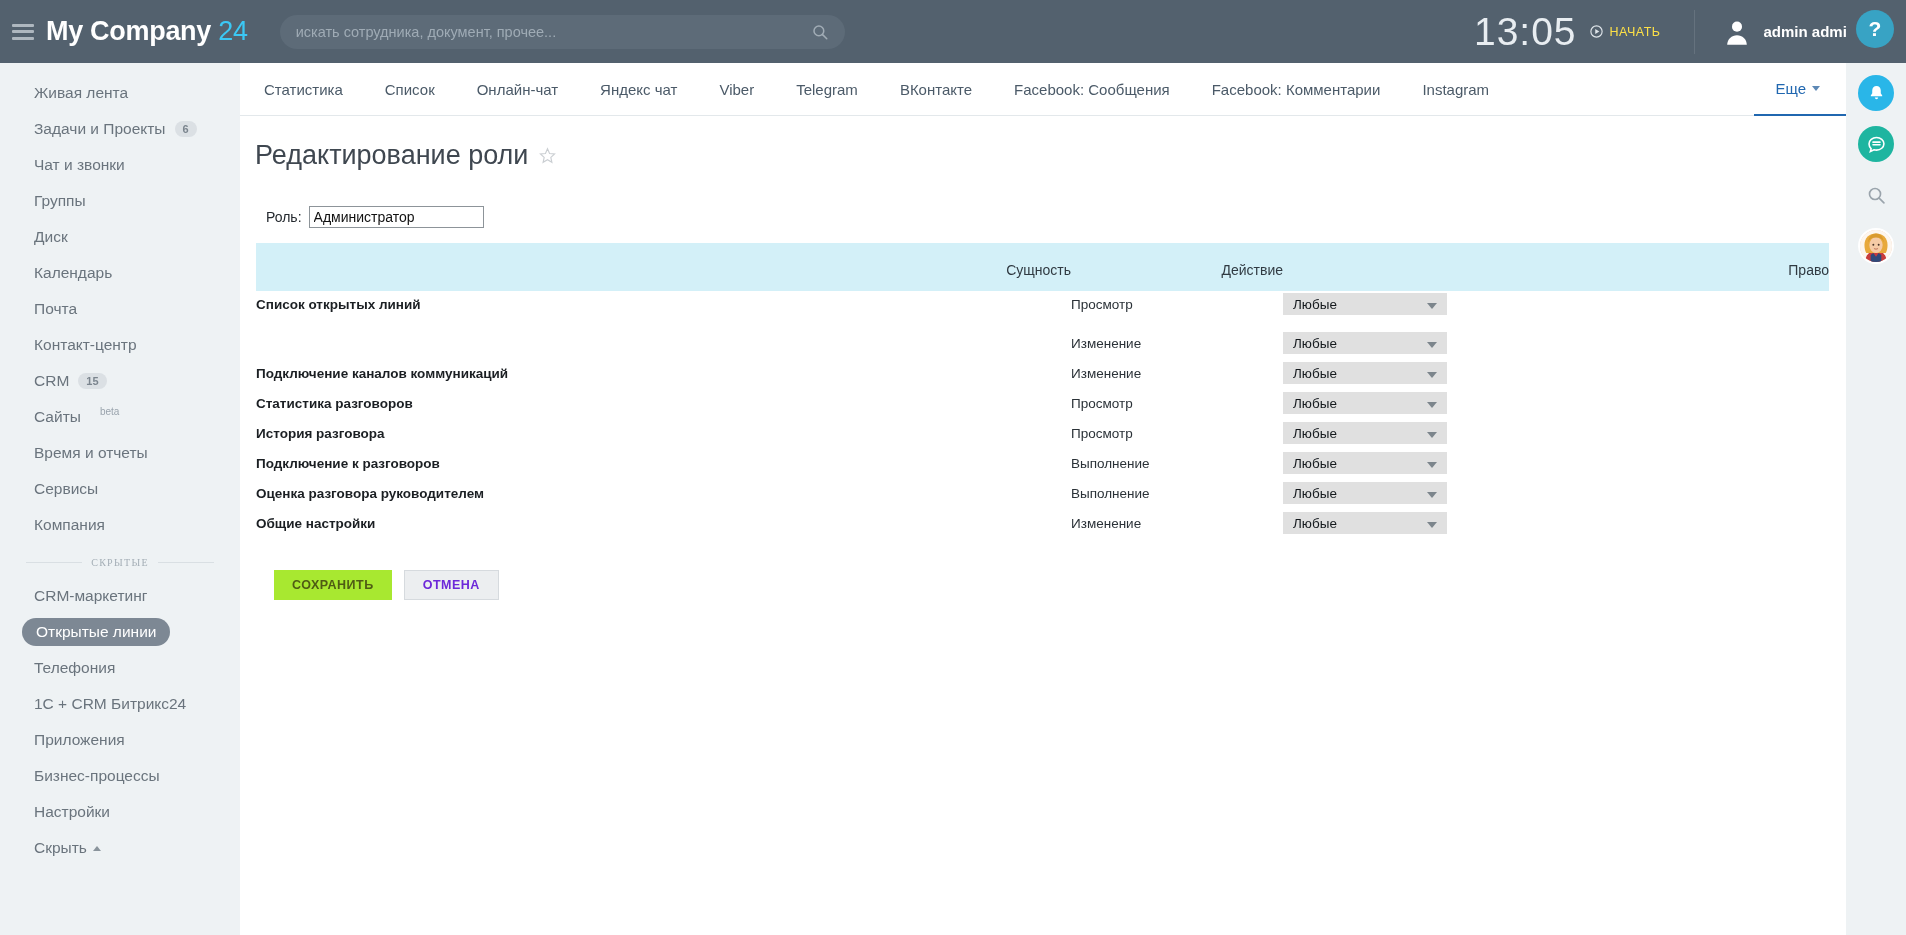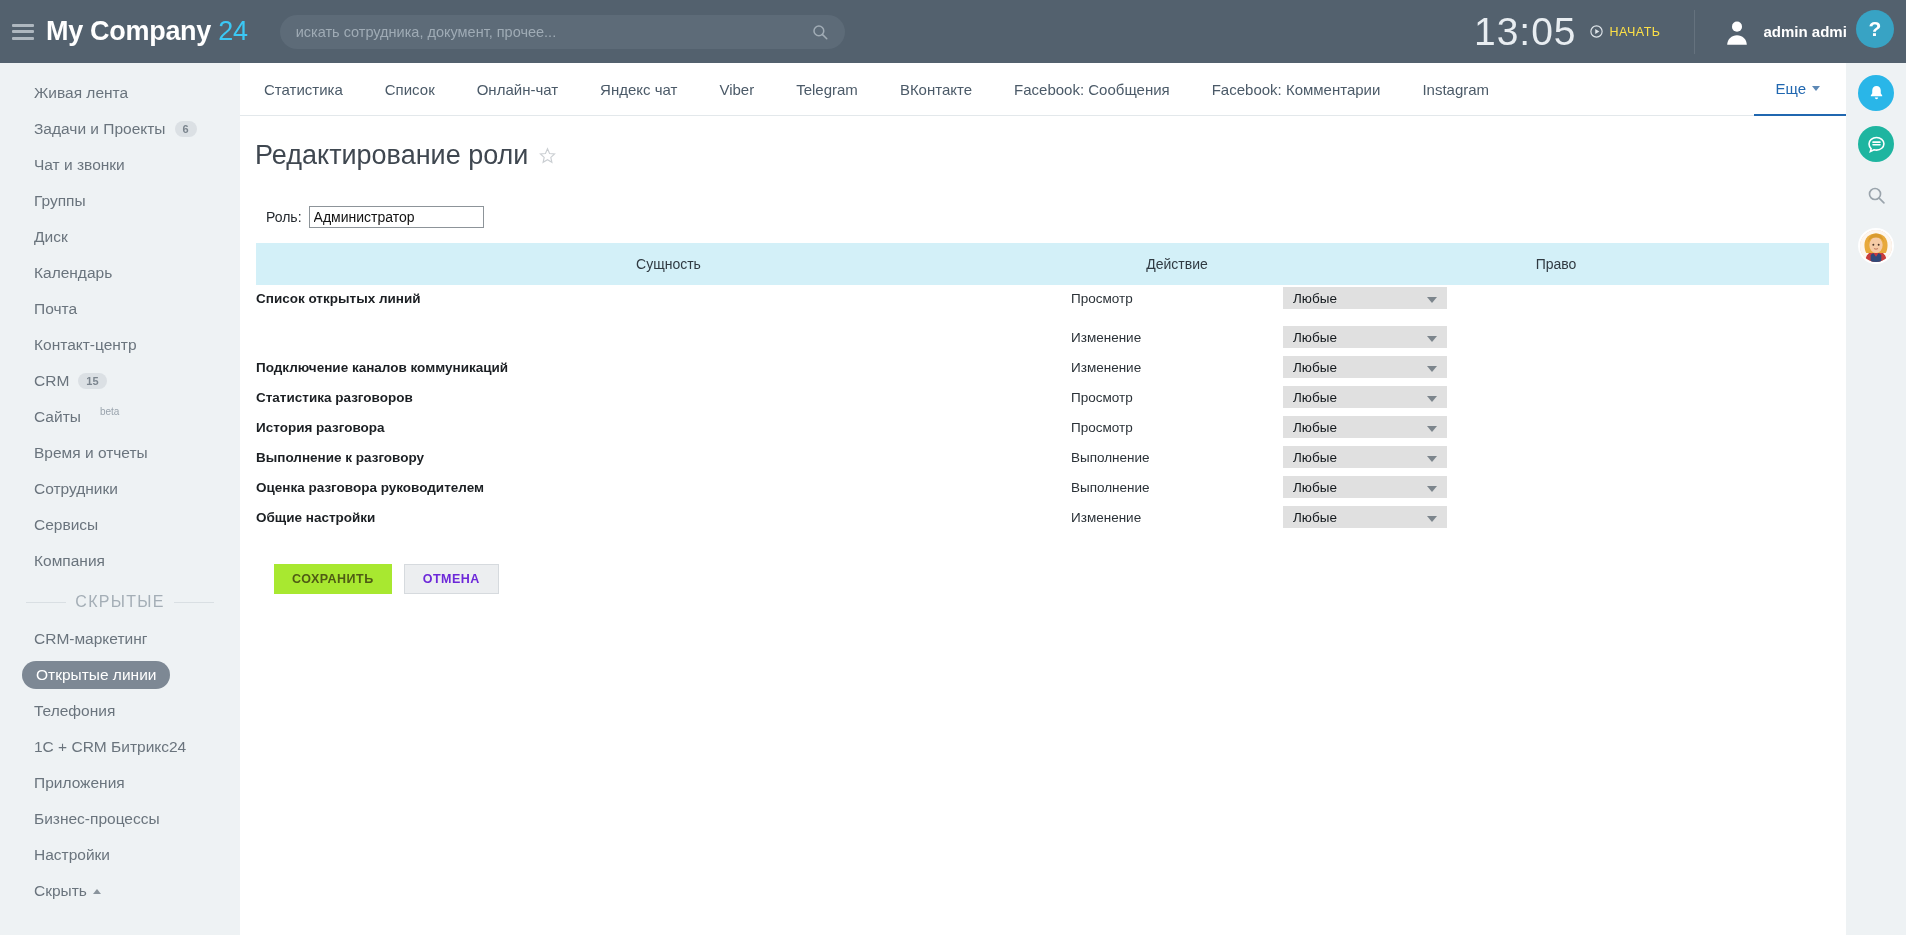--- a/index.html
+++ b/index.html
@@ -110,21 +110,21 @@
     border-radius: 15px; padding: 5px 14px;
     font-size: 15.5px;
   }
   .hidden-sep {
     display: flex; align-items: center;
     margin: 14px 26px 10px 26px;
     gap: 9px;
   }
   .hidden-sep .ln { flex: 1; height: 1px; background: #d9dfe3; }
   .hidden-sep .lbl {
-    font-size: 16px; color: #a4aeb6; letter-spacing: 1.3px;
+    font-size: 10px; color: #a4aeb6; letter-spacing: 1.3px; font-family: Liberation Serif, serif;
   }
   .collapse-arrow {
     width: 0; height: 0; margin-left: 6px;
     border-left: 4px solid transparent; border-right: 4px solid transparent;
     border-bottom: 5px solid #8a949c;
   }
 
   
   .tabs {
     position: absolute; left: 240px; top: 63px;
@@ -184,23 +184,23 @@
     outline: none; background: #fff;
   }
 
   table.perm {
     width: 1573px;
     border-collapse: collapse;
     table-layout: fixed;
   }
   table.perm thead th {
     background: #d3f0f8;
-    text-align: center;
+    text-align: right;
     font-size: 14px; font-weight: normal; color: #303a42;
-    padding: 13px 0 13px 0;
+    padding: 19px 0 13px 0;
     height: 38px;
   }
   table.perm thead th.c1 { padding-left: 10px; width: 815px; }
   table.perm thead th.c2 { width: 212px; }
   table.perm thead th.c3 { width: 546px; }
 
   table.perm tbody td {
     padding: 0; height: 26px;
     vertical-align: middle;
     background: #ffffff;
@@ -342,23 +342,20 @@
       <div class="nav-item">
         <span>CRM</span>
         <span class="cnt">15</span>
       </div>
       <div class="nav-item">
         <span>Сайты</span>
         <span class="beta">beta</span>
       </div>
       <div class="nav-item">
         <span>Время и отчеты</span>
-      </div>
-      <div class="nav-item">
-        <span>Сотрудники</span>
       </div>
       <div class="nav-item">
         <span>Сервисы</span>
       </div>
       <div class="nav-item">
         <span>Компания</span>
       </div>
     </div>
 
   <div class="hidden-sep">
@@ -499,21 +496,21 @@
               <div class="sel">
                 <span>Любые</span>
                 <span class="arr"></span>
               </div>
             </td>
           </tr>
           <tr class="spacer" style="height: 4px;">
             <td colspan="3" style="height:4px"></td>
           </tr>
           <tr>
-            <td class="entity">Выполнение к разговору</td>
+            <td class="entity">Подключение к разговоров</td>
             <td class="action">Выполнение</td>
             <td class="right">
               <div class="sel">
                 <span>Любые</span>
                 <span class="arr"></span>
               </div>
             </td>
           </tr>
           <tr class="spacer" style="height: 4px;">
             <td colspan="3" style="height:4px"></td>

